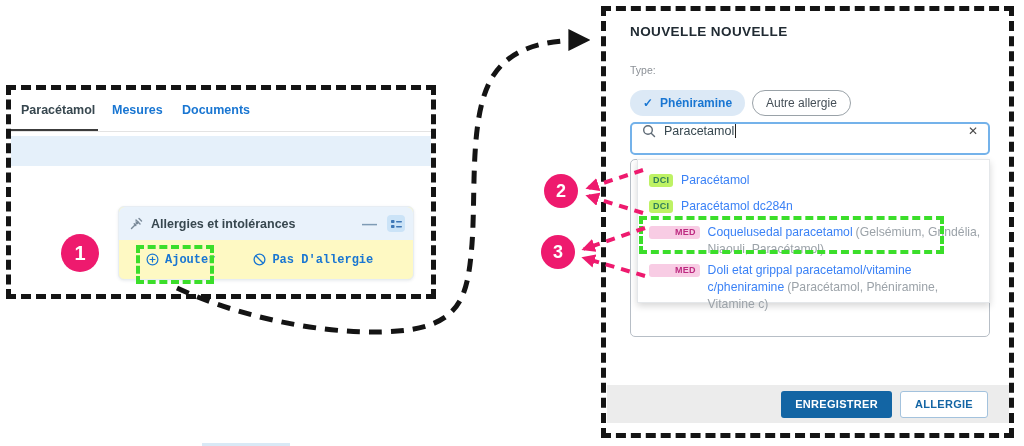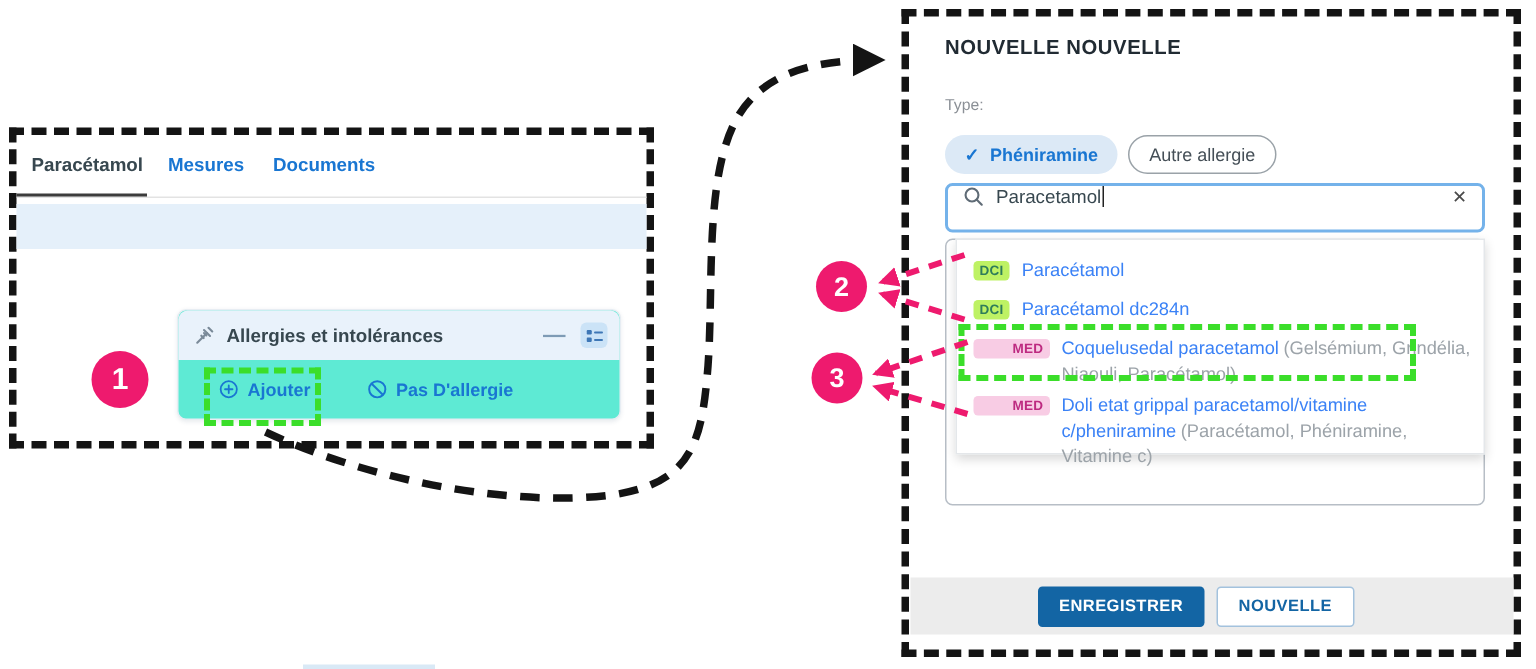--- a/index.html
+++ b/index.html
@@ -15,32 +15,32 @@
   
   .tab { position:absolute; top:103px; font-size:12.5px; font-weight:700; cursor:pointer; }
   #tab-antecedents { left:21px;  color:#37474F; }
   #tab-mesures     { left:112px; color:#1976D2; }
   #tab-documents   { left:182px; color:#1976D2; }
   #tab-underline { position:absolute; left:11px; top:129px; width:87px; height:3px; background:#3C3C3C; }
   #tab-sepline   { position:absolute; left:11px; top:131px; width:420px; height:1px; background:#E3E3E3; }
   #blue-band     { position:absolute; left:11px; top:136px; width:420px; height:30px; background:#E5F0FA; }
 
   #allergy-card { position:absolute; left:118px; top:206px; width:296px; height:74px;
-                  background:#5eead4; border:1px solid #E7EDF3; border-radius:6px;
+                  background:#fef9c3; border:1px solid #E7EDF3; border-radius:6px;
                   box-shadow:0 1px 3px rgba(40,70,100,.10); }
   #allergy-card .hdr { display:flex; align-items:center; height:33px; background:#E9F2FB;
                        border-radius:6px 6px 0 0; padding:0 8px 0 10px; }
   #allergy-card .hdr .ttl { font-size:12.5px; font-weight:700; color:#37474F; margin-left:8px; }
   #allergy-card .hdr .sp { flex:1; }
   .minus-btn { color:#7E9BB5; font-size:15px; font-weight:700; margin-right:10px; cursor:pointer; line-height:1; }
   .form-btn { width:18px; height:17px; background:#CBE3F7; border-radius:4px; display:flex;
               align-items:center; justify-content:center; cursor:pointer; }
   #allergy-card .bdy { display:flex; align-items:center; height:39px; padding-left:27px; }
   .blue-action { display:flex; align-items:center; gap:6px; color:#1976D2; font-size:12px;
-                 font-weight:700; cursor:pointer; }
+                 font-weight:700; cursor:pointer;font-family:Liberation Mono, monospace; }
   #action-no-allergy { margin-left:38px; }
 
   
   .hl { position:absolute; border:4px dashed #3BDE2A; background:transparent; z-index:9; }
   #hl-ajouter { left:136px; top:245px; width:78px;  height:39px; }
   #hl-med     { left:639px; top:216px; width:305px; height:38px; }
   .step { position:absolute; border-radius:50%; background:#EE1A6E; color:#fff; font-weight:700;
           display:flex; align-items:center; justify-content:center; z-index:11; }
   #step-1 { left:61px;  top:234px; width:38px; height:38px; font-size:20px; }
   #step-2 { left:544px; top:174px; width:34px; height:34px; font-size:18px; }
@@ -78,21 +78,21 @@
   .badge { flex:none; font-size:9px; font-weight:700; padding:2px 4px; border-radius:3px;
            line-height:1; letter-spacing:.2px; }
   .badge-dci { background:#bef264; color:#2F7D5A; }
   .badge-med { background:#F8CCE4; color:#BD2A80; }
   .ritem.multi .badge { margin-top:2px;padding-left:26px; }
   .rtext { margin-left:8px; font-size:12.2px; line-height:17px; width:310px; }
   .rname { color:#3b82f6; }
   .rdetails { color:#9CA3A9; margin-left:3px; }
 
   #modal-footer { position:absolute; left:607px; top:385px; width:402px; height:38px;
-                  background:#ECECEC; display:flex; align-items:center; justify-content:center;
+                  background:#ECECEC; display:flex; align-items:center; justify-content:flex-end;
                   padding-right:21px; gap:8px; }
   .btn { height:27px; border-radius:3px; font-size:11px; font-weight:700; display:flex;
          align-items:center; justify-content:center; padding:0 14px; cursor:pointer;
          letter-spacing:.3px; }
   .btn-primary { background:#1365A4; color:#fff; }
   .btn-secondary { background:#fff; color:#1365A4; border:1px solid #A3C2DD; }
 
   
   #overlay { position:absolute; left:0; top:0; z-index:10; pointer-events:none; }
 
@@ -210,21 +210,21 @@
     <div class="ritem multi" id="ritem-3">
       <span class="badge badge-med">MED</span>
       <span class="rtext">
         <span class="rname">Doli etat grippal paracetamol/vitamine c/pheniramine</span><span class="rdetails">(Paracétamol, Phéniramine, Vitamine c)</span>
       </span>
     </div>
   </div>
 
   <div id="modal-footer">
     <div class="btn btn-primary">ENREGISTRER</div>
-    <div class="btn btn-secondary">NOUVELLE</div>
+    <div class="btn btn-secondary">ALLERGIE</div>
   </div>
 
   <svg id="overlay" width="1024" height="446" viewBox="0 0 1024 446">
     <defs>
       <marker id="ah-black" viewBox="0 0 10 10" refX="8" refY="5" markerWidth="4.4" markerHeight="4.4" orient="auto-start-reverse">
         <path d="M0 0 L10 5 L0 10 z" fill="#141414"></path>
       </marker>
       <marker id="ah-pink" viewBox="0 0 10 10" refX="8" refY="5" markerWidth="3.4" markerHeight="3.4" orient="auto-start-reverse">
         <path d="M0 0 L10 5 L0 10 z" fill="#EE1A6E"></path>
       </marker>

